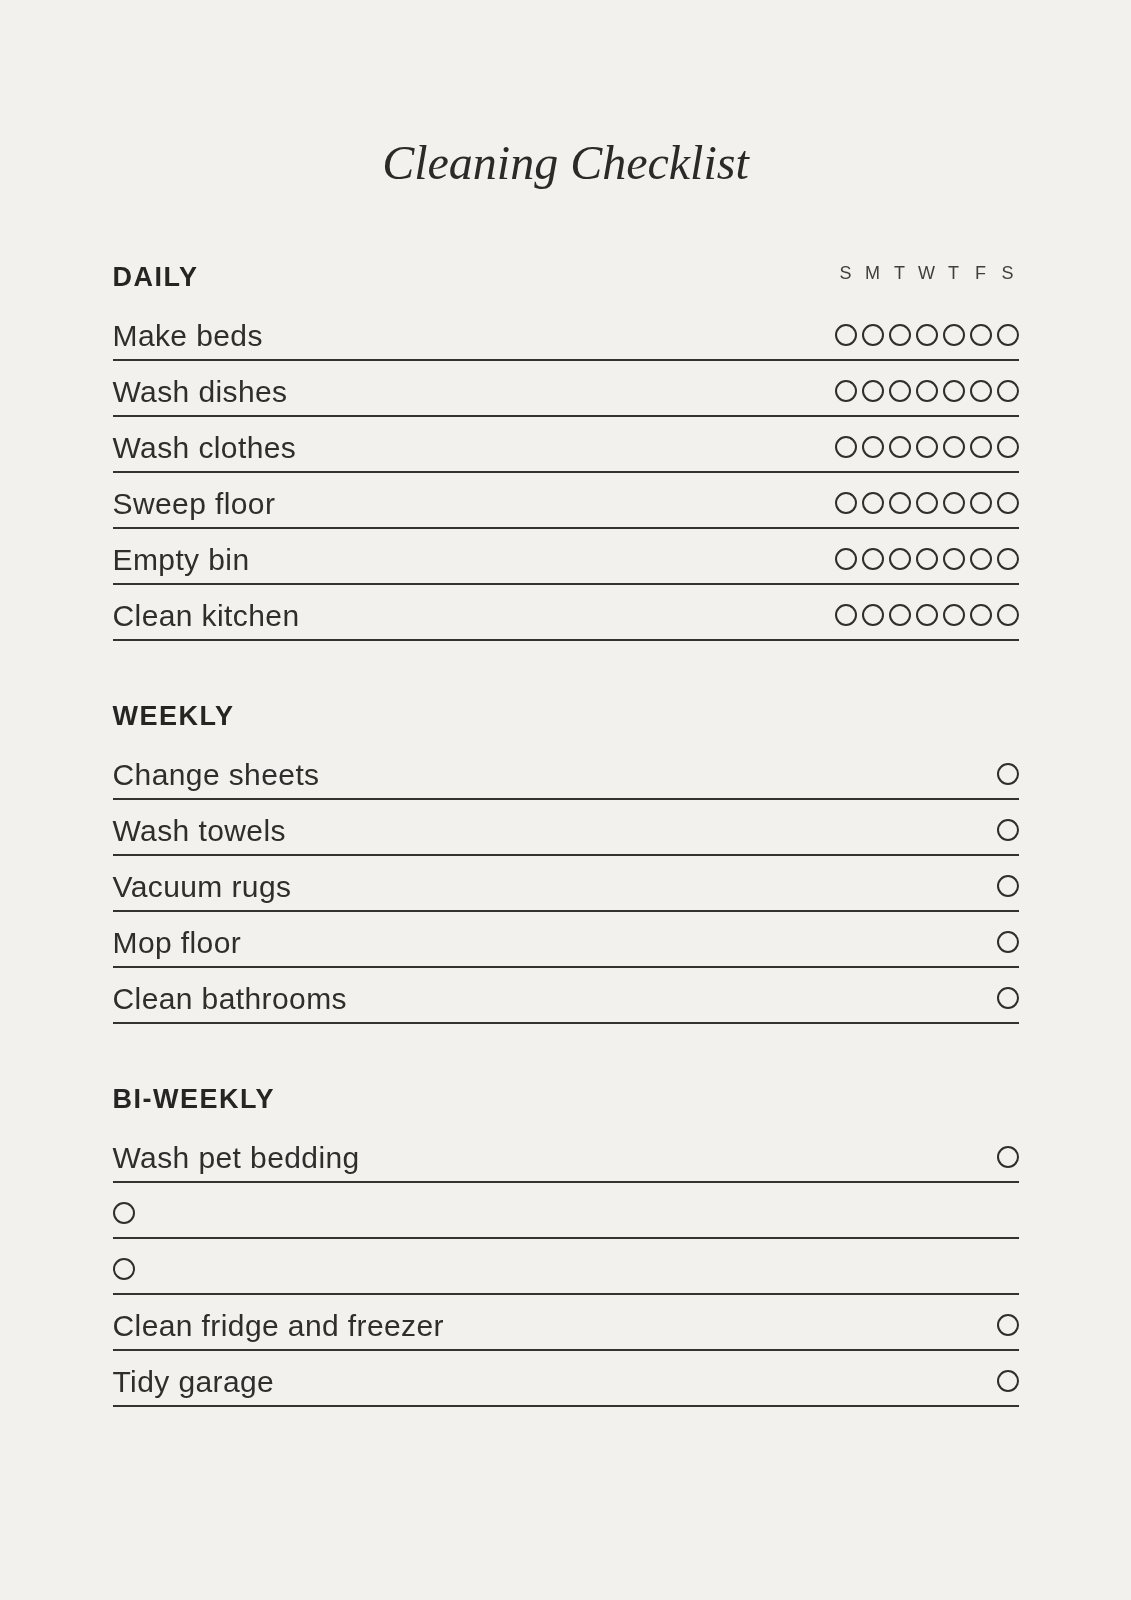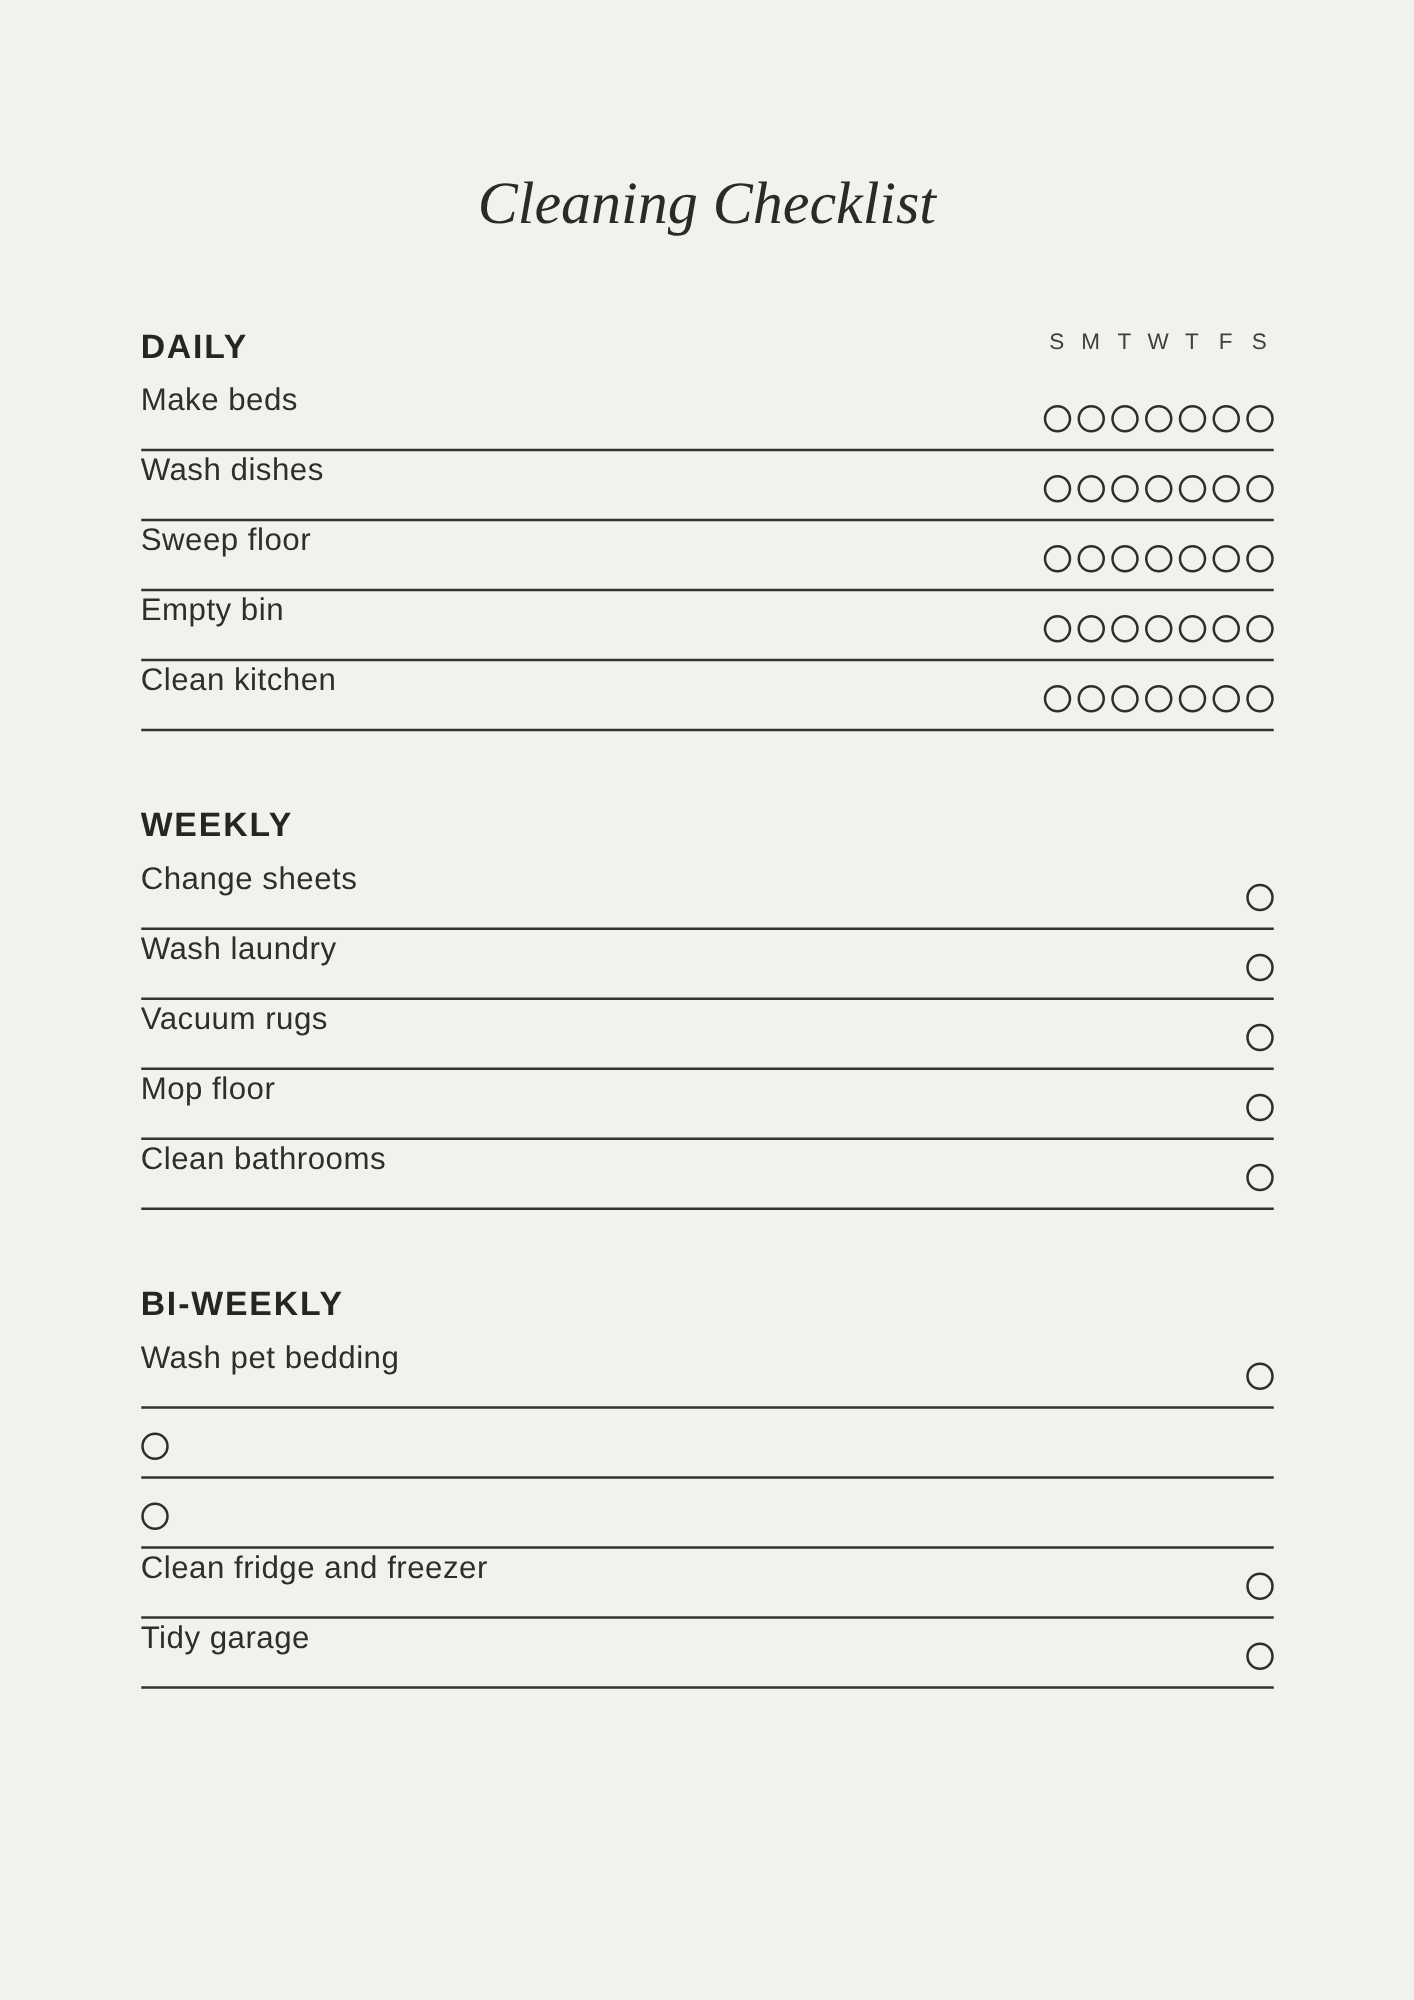--- a/index.html
+++ b/index.html
@@ -61,24 +61,24 @@
   }
   .rows { display: block; }
   .row {
     height: 54px;
     display: flex;
     justify-content: space-between;
     align-items: flex-end;
     border-bottom: 2px solid #343331;
   }
   .row-label {
-    font-size: 25px;
+    font-size: 30px;
     letter-spacing: 0.4px;
     color: #2f2e2c;
-    padding-bottom: 24px;
+    padding-bottom: 6px;
     white-space: nowrap;
   }
   .circles {
     display: flex;
     gap: 5px;
     margin-bottom: 13px;
     flex-shrink: 0;
   }
   .circle {
     width: 22px;
@@ -131,20 +131,32 @@
               <span class="circle"></span>
               <span class="circle"></span>
               <span class="circle"></span>
               <span class="circle"></span>
               <span class="circle"></span>
               <span class="circle"></span>
               <span class="circle"></span>
             </span>
           </div>
           <div class="row">
+            <span class="row-label">Wash clothes</span>
+            <span class="circles">
+              <span class="circle"></span>
+              <span class="circle"></span>
+              <span class="circle"></span>
+              <span class="circle"></span>
+              <span class="circle"></span>
+              <span class="circle"></span>
+              <span class="circle"></span>
+            </span>
+          </div>
+          <div class="row">
             <span class="row-label">Sweep floor</span>
             <span class="circles">
               <span class="circle"></span>
               <span class="circle"></span>
               <span class="circle"></span>
               <span class="circle"></span>
               <span class="circle"></span>
               <span class="circle"></span>
               <span class="circle"></span>
             </span>
@@ -181,21 +193,21 @@
         <h2 class="section-title">WEEKLY</h2>
       </div>
       <div class="rows">
           <div class="row">
             <span class="row-label">Change sheets</span>
             <span class="circles">
               <span class="circle"></span>
             </span>
           </div>
           <div class="row">
-            <span class="row-label">Wash laundry</span>
+            <span class="row-label">Wash towels</span>
             <span class="circles">
               <span class="circle"></span>
             </span>
           </div>
           <div class="row">
             <span class="row-label">Vacuum rugs</span>
             <span class="circles">
               <span class="circle"></span>
             </span>
           </div>

